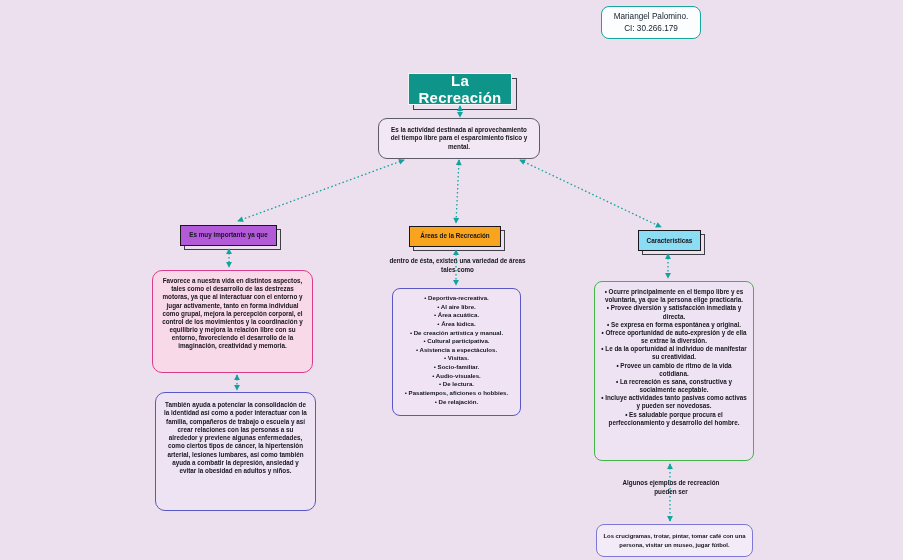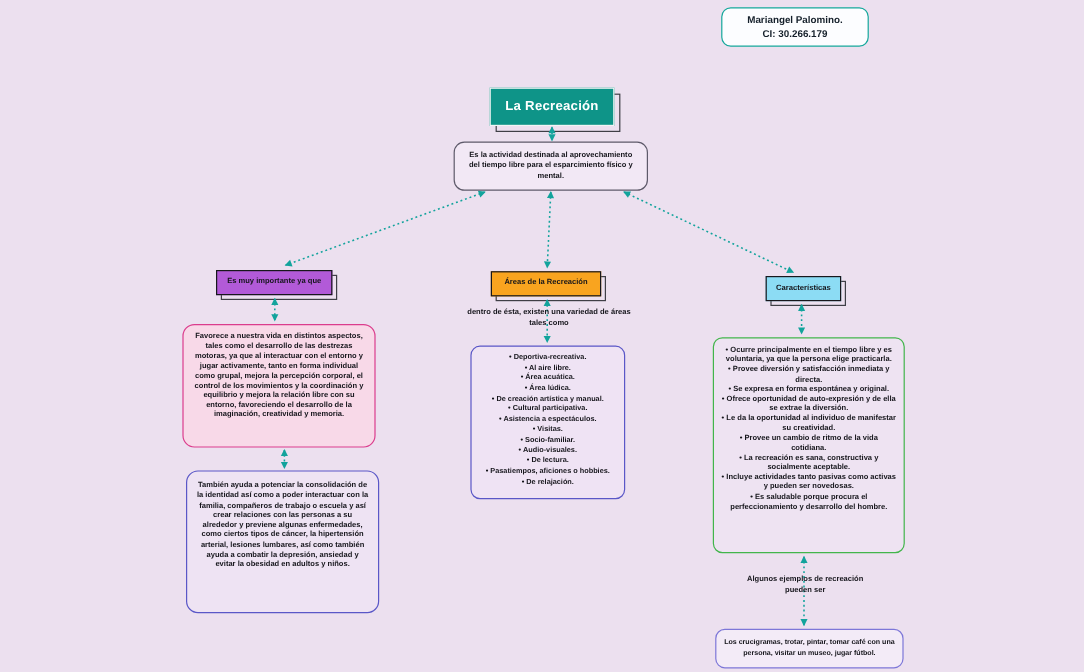--- a/index.html
+++ b/index.html
@@ -19,31 +19,31 @@
     background:#fff; border:1.4px solid #17171c;
     font-weight:700; font-size:6.3px; line-height:1.1;
   }
   .hdr::after, .title-node::after {
     content:""; position:absolute; top:3px; left:3px;
     width:100%; height:100%;
     border:1.5px solid #3f3f46; z-index:-1;
   }
   .title-node {
     background:#0e9488; border:1px solid #f2f5f5;
-    color:#ffffff; font-weight:700; font-size:11px; letter-spacing:.2px;
+    color:#ffffff; font-weight:700; font-size:15px; letter-spacing:.2px;
   }
   .title-node::after { top:4px; left:4px; border-width:1.6px; }
 
   
   .rbox { border-radius:10px; font-weight:700; text-align:center; }
 
   .author-card {
-    left:601px; top:6px; width:123px; height:33px; border-radius:8px;
+    left:601px; top:6px; width:100px; height:33px; border-radius:8px;
     border:1.6px solid #14a79b; background:#fcfdff;
-    font-weight:700; font-size:8.2px; line-height:1.35; color:#15202b;
+    font-weight:400; font-size:8.2px; line-height:1.35; color:#15202b;
   }
   .def-node {
     left:378px; top:118px; width:162px; height:41px; border-radius:9px;
     border:1.3px solid #5e5a6a; background:#f2e8f5;
     font-weight:700; font-size:6.3px; line-height:1.35; padding:3px 8px;
   }
   .hdr-importance { left:180px; top:225px; width:97px;  height:21px; background:#b25ad8; }
   .hdr-areas      { left:409px; top:226px; width:92px;  height:21px; background:#f9a41f; }
   .hdr-chars      { left:638px; top:230px; width:63px;  height:21px; background:#8cdcf4; font-size:6.4px; }
 

